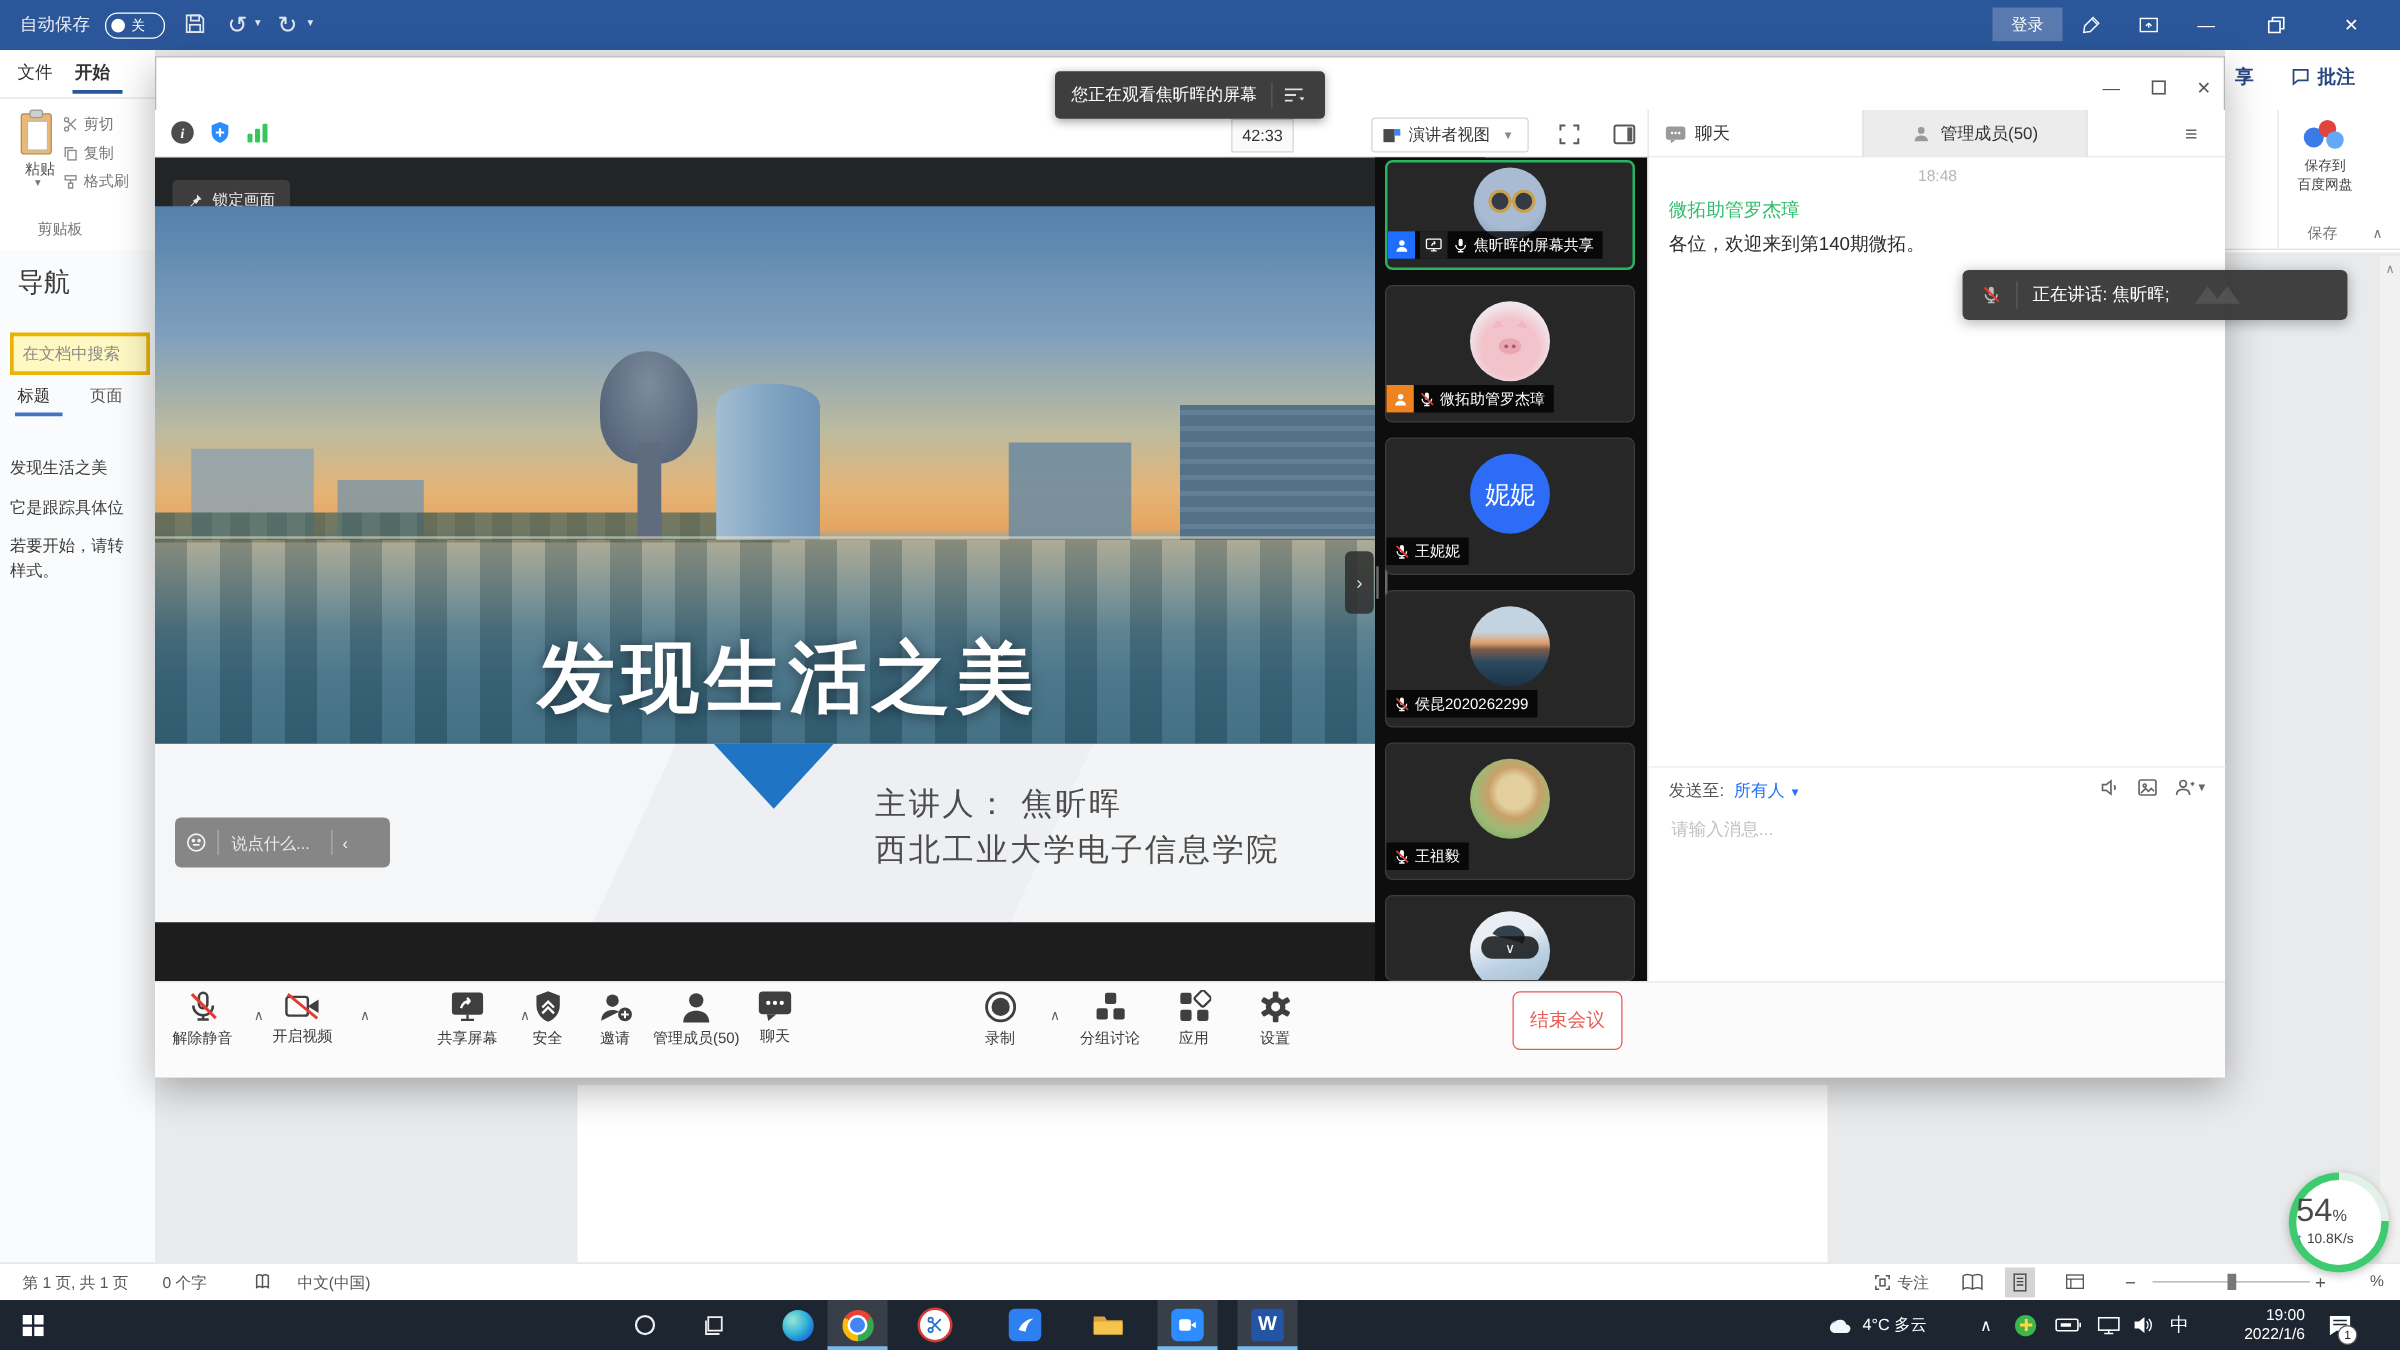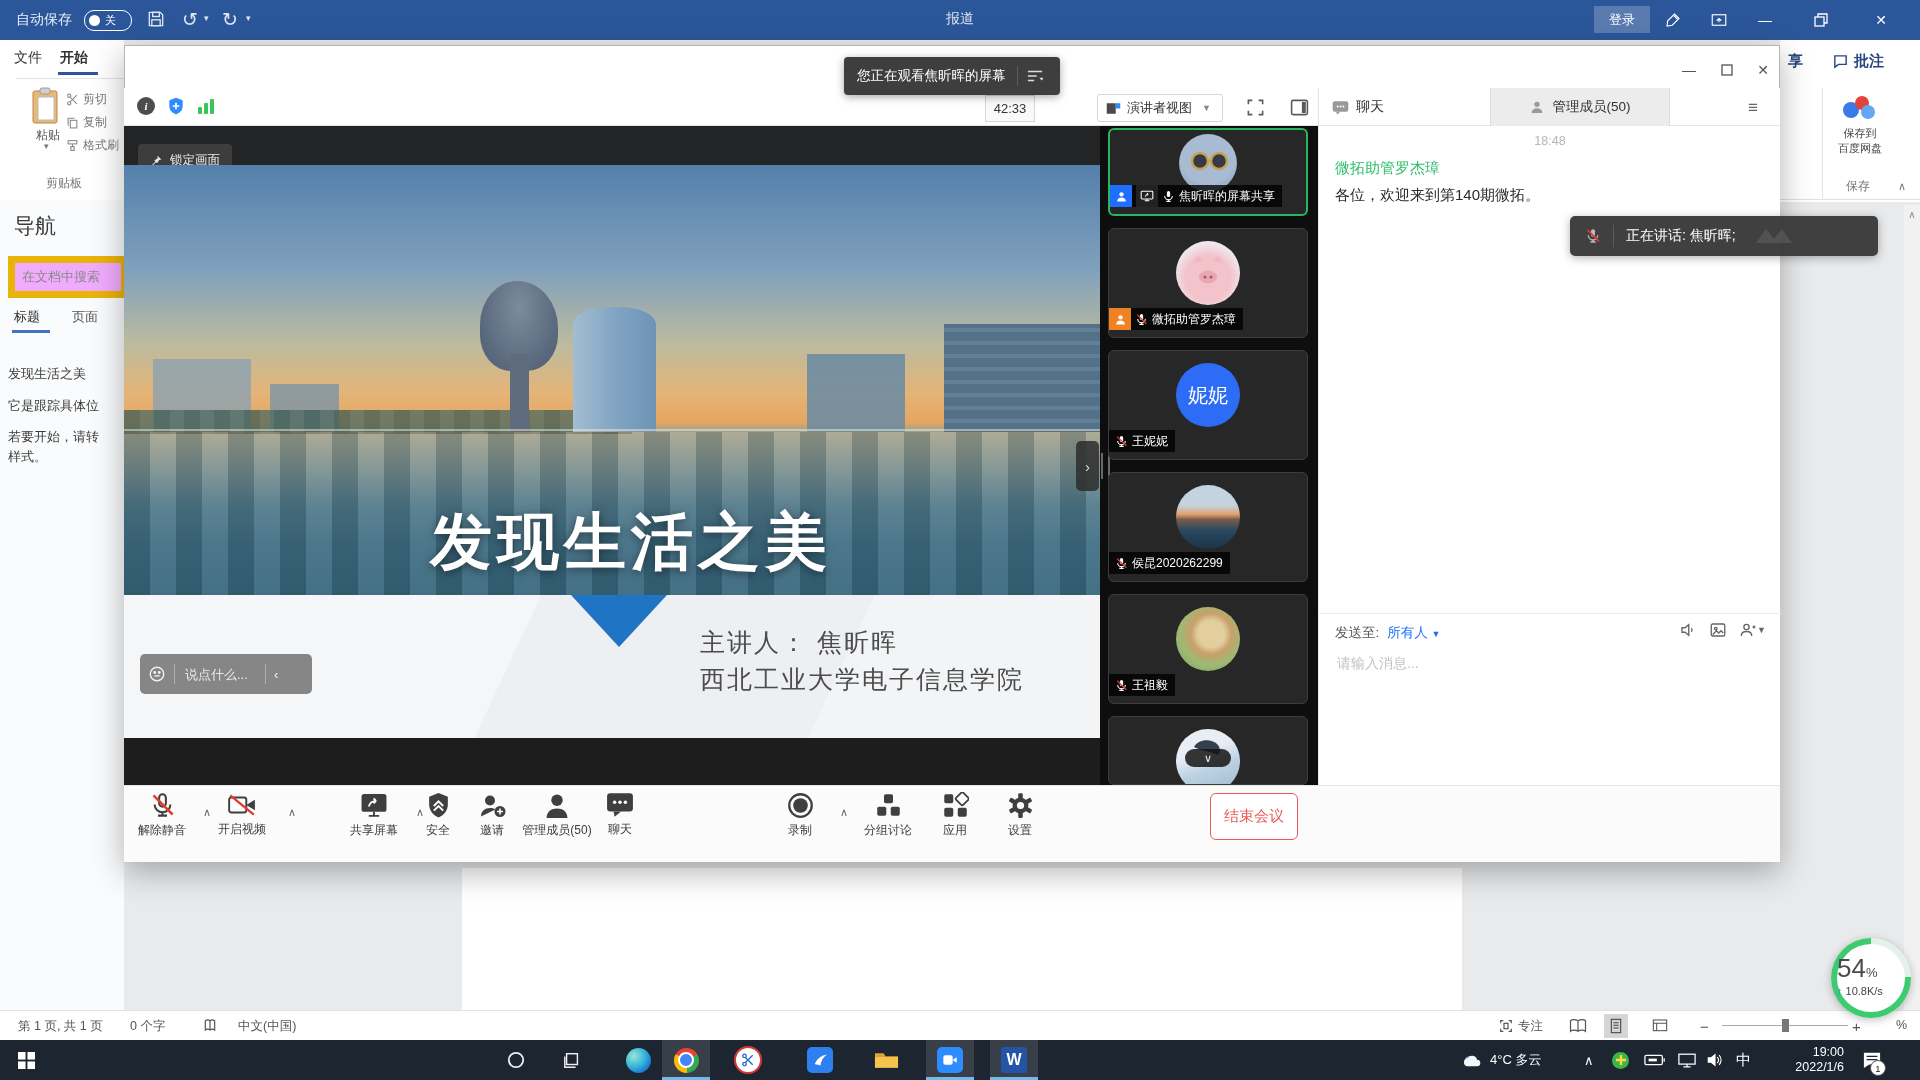--- a/index.html
+++ b/index.html
@@ -16,30 +16,30 @@
   .doc-title{position:absolute;left:0;right:0;top:10px;text-align:center;font-size:14px;color:#dfe6f0;}
   .login{position:absolute;left:1594px;top:6px;width:56px;height:27px;background:rgba(255,255,255,.22);
     color:#fff;font-size:13px;display:flex;align-items:center;justify-content:center;}
   .winbtn{position:absolute;top:7px;width:26px;height:26px;color:#fff;font-size:14px;
     display:flex;align-items:center;justify-content:center;}
   
   .ribbon-l{left:0;top:40px;width:124px;height:160px;background:#fff;overflow:hidden;}
   .rtab{position:absolute;top:9px;font-size:14px;color:#333;}
   .rtab.active{font-weight:bold;}
   .rtab-underline{position:absolute;left:58px;top:32px;width:40px;height:3px;background:#2b579a;}
-  .rbody{position:absolute;left:16px;top:38px;width:124px;height:122px;background:#fff;border-top:1px solid #e3e3e3;}
+  .rbody{position:absolute;left:0;top:38px;width:124px;height:122px;background:#fff;border-top:1px solid #e3e3e3;}
   .rsmall{position:absolute;font-size:12px;color:#777;display:flex;align-items:center;gap:4px;white-space:nowrap;}
   .grp{position:absolute;font-size:12px;color:#777;}
   .ribbon-r{left:1780px;top:40px;width:140px;height:162px;background:#fff;}
   .blue-btn{position:absolute;font-size:15px;font-weight:bold;color:#29477f;display:flex;gap:5px;align-items:center;}
   .baidu-lbl{position:absolute;width:76px;text-align:center;font-size:11px;color:#444;line-height:15px;}
   
   .navpane{left:0;top:200px;width:124px;height:810px;background:#fafbfc;overflow:hidden;}
   .nav-title{position:absolute;left:14px;top:12px;font-size:21px;color:#3a3a3a;}
-  .nav-search{position:absolute;left:8px;top:56px;width:106px;height:28px;border:7px solid #eab308;background:#f0abfc;}
+  .nav-search{position:absolute;left:8px;top:66px;width:106px;height:28px;border:3px solid #eab308;background:#fef9c3;}
   .nav-search input{border:0;outline:0;width:96px;margin:5px 0 0 5px;font-size:13px;color:#333;
     font-family:"Liberation Sans",sans-serif;background:transparent;}
   .nav-search input::placeholder{color:#8a8a8a;}
   .nav-tab{position:absolute;top:108px;font-size:13px;color:#555;}
   .nav-underline{position:absolute;left:12px;top:130px;width:38px;height:3px;background:#4472c4;}
   .nav-item{position:absolute;left:8px;font-size:13px;color:#3c3c3c;white-space:nowrap;}
   
   .docpage{left:462px;top:868px;width:1000px;height:142px;background:#fff;}
   .vscroll{left:1904px;top:205px;width:16px;height:805px;background:#f1f1f1;color:#888;font-size:10px;text-align:center;}
   .statusbar{left:0;top:1010px;width:1920px;height:30px;background:#fff;border-top:1px solid #e2e2e2;}
@@ -164,21 +164,20 @@
       <svg width="20" height="20" viewBox="0 0 24 24" fill="none" stroke="#dfe6f0" stroke-width="1.6">
           <path d="M4 4h13l3 3v13H4z"></path>
           <rect x="8" y="4" width="8" height="5"></rect>
           <rect x="7" y="13" width="10" height="7"></rect>
         </svg>
     </span>
     <span class="qat" style="left:182px">↺</span>
     <span class="qat" style="left:204px;top:13px;font-size:9px">▾</span>
     <span class="qat" style="left:222px">↻</span>
     <span class="qat" style="left:246px;top:13px;font-size:9px">▾</span>
-    <div class="doc-title">报道</div>
     <div class="login">登录</div>
     <span class="winbtn" style="left:1660px">
       <svg width="18" height="18" viewBox="0 0 24 24" fill="none" stroke="#fff" stroke-width="1.5">
           <path d="M14 4l6 6-9 9-7 1 1-7z"></path>
           <path d="M13 6l5 5"></path>
         </svg>
     </span>
     <span class="winbtn" style="left:1706px">
       <svg width="18" height="18" viewBox="0 0 24 24" fill="none" stroke="#fff" stroke-width="1.5">
           <rect x="3" y="5" width="18" height="14"></rect>

